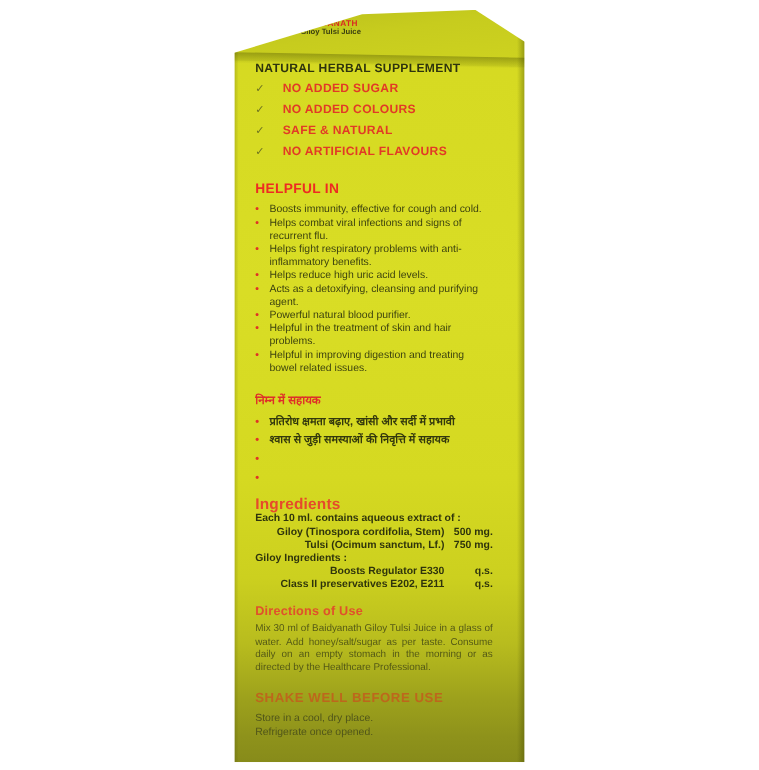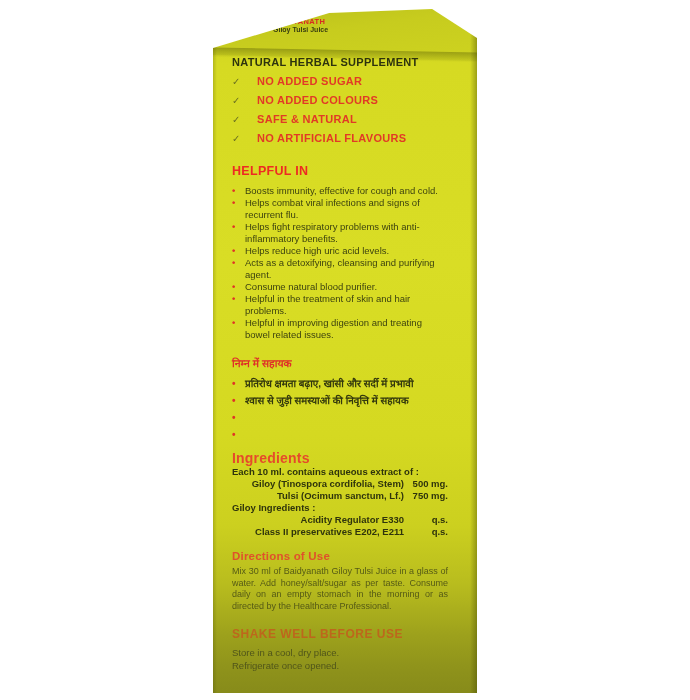--- a/index.html
+++ b/index.html
@@ -123,21 +123,21 @@
       <div class="b-item">
         <span class="b-dot">•</span>
         <span>Helps reduce high uric acid levels.</span>
       </div>
       <div class="b-item">
         <span class="b-dot">•</span>
         <span>Acts as a detoxifying, cleansing and purifying agent.</span>
       </div>
       <div class="b-item">
         <span class="b-dot">•</span>
-        <span>Consume natural blood purifier.</span>
+        <span>Powerful natural blood purifier.</span>
       </div>
       <div class="b-item">
         <span class="b-dot">•</span>
         <span>Helpful in the treatment of skin and hair problems.</span>
       </div>
       <div class="b-item">
         <span class="b-dot">•</span>
         <span>Helpful in improving digestion and treating bowel related issues.</span>
       </div>
     </div>
@@ -168,21 +168,21 @@
       <div class="ing-row">
         <span class="ing-name">Giloy (Tinospora cordifolia, Stem)</span>
         <span class="ing-amt">500 mg.</span>
       </div>
       <div class="ing-row">
         <span class="ing-name">Tulsi (Ocimum sanctum, Lf.)</span>
         <span class="ing-amt">750 mg.</span>
       </div>
       <div class="ing-intro">Giloy Ingredients :</div>
       <div class="ing-row">
-        <span class="ing-name">Acidity Regulator E330</span>
+        <span class="ing-name">Boosts Regulator E330</span>
         <span class="ing-amt">q.s.</span>
       </div>
       <div class="ing-row">
         <span class="ing-name">Class II preservatives E202, E211</span>
         <span class="ing-amt">q.s.</span>
       </div>
     </div>
 
     <div class="sec dir-title">Directions of Use</div>
     <div class="sec dir-text">Mix 30 ml of Baidyanath Giloy Tulsi Juice in a glass of water. Add honey/salt/sugar as per taste. Consume daily on an empty stomach in the morning or as directed by the Healthcare Professional.</div>

